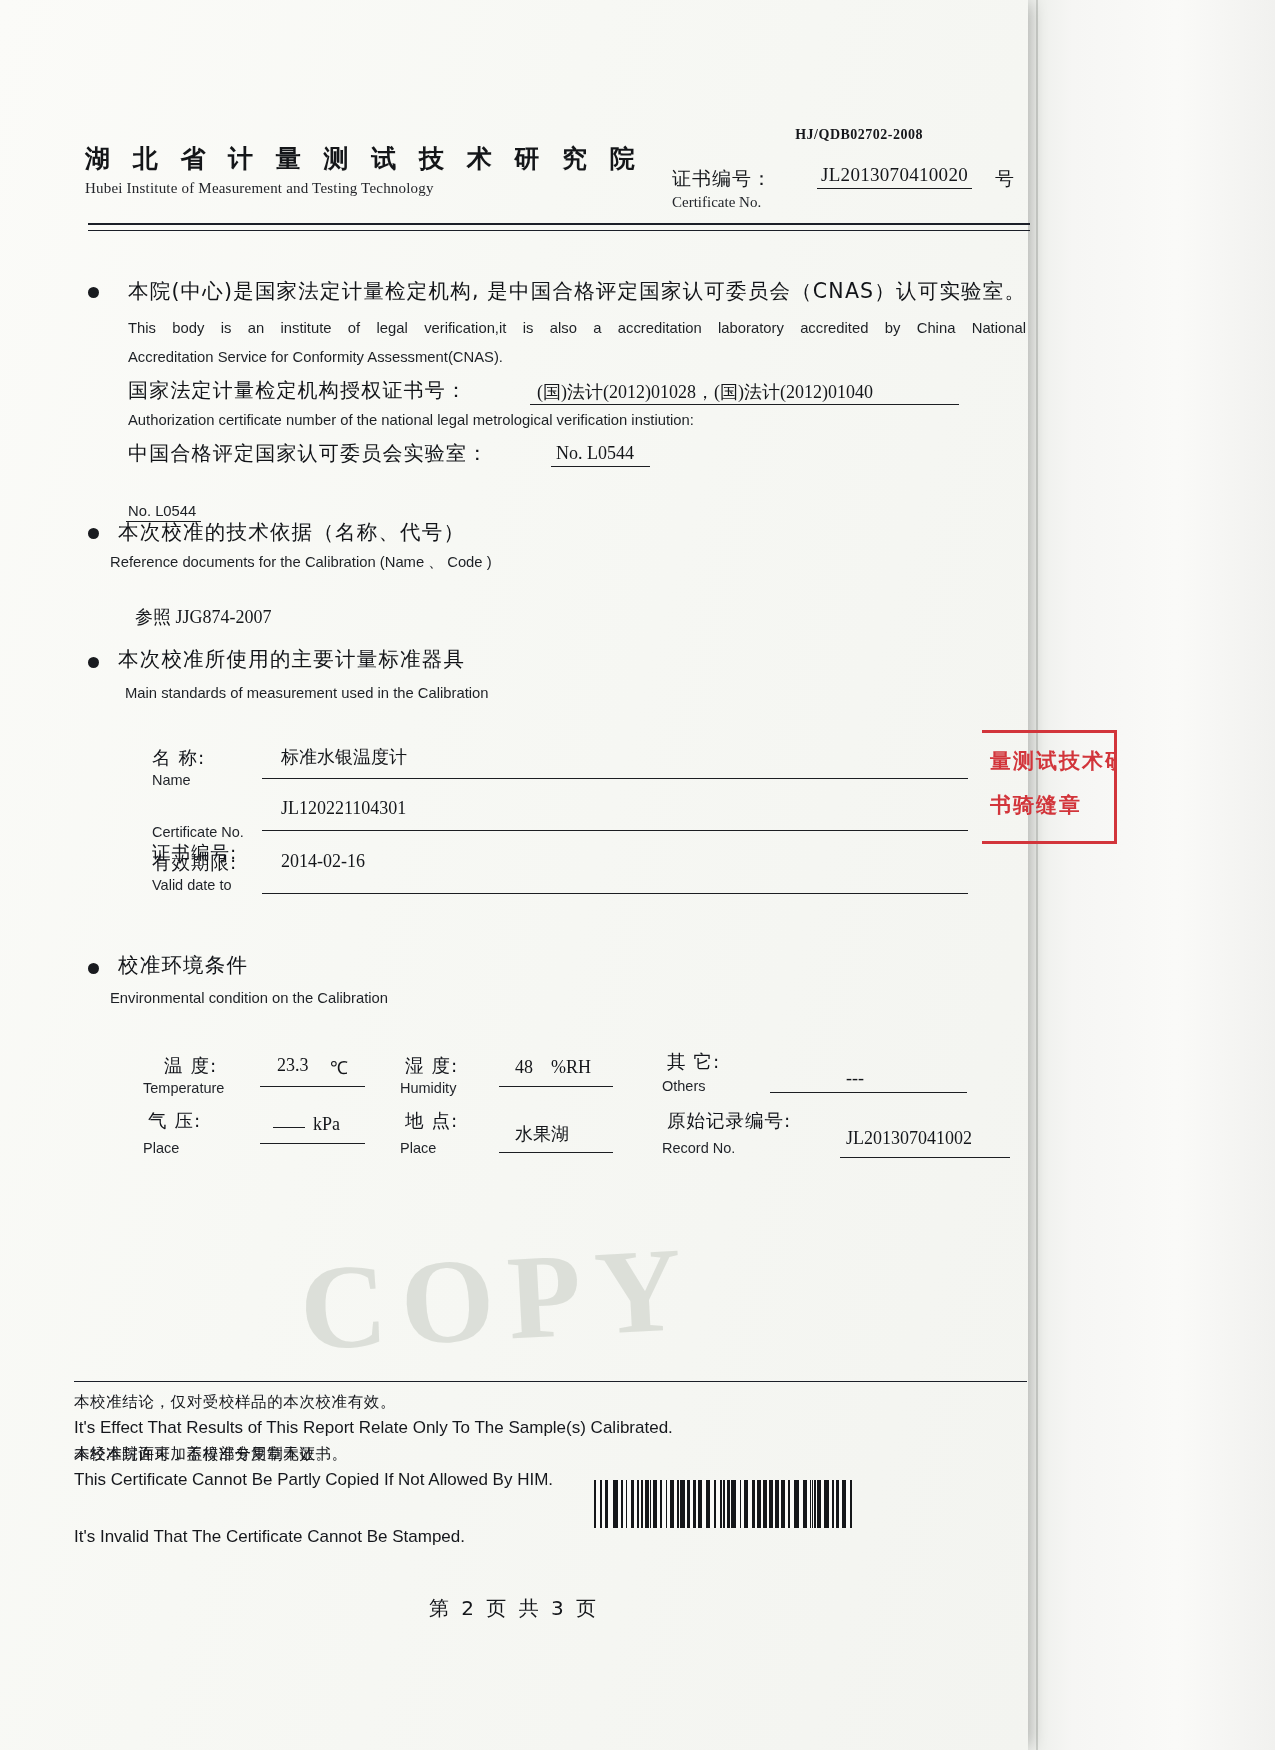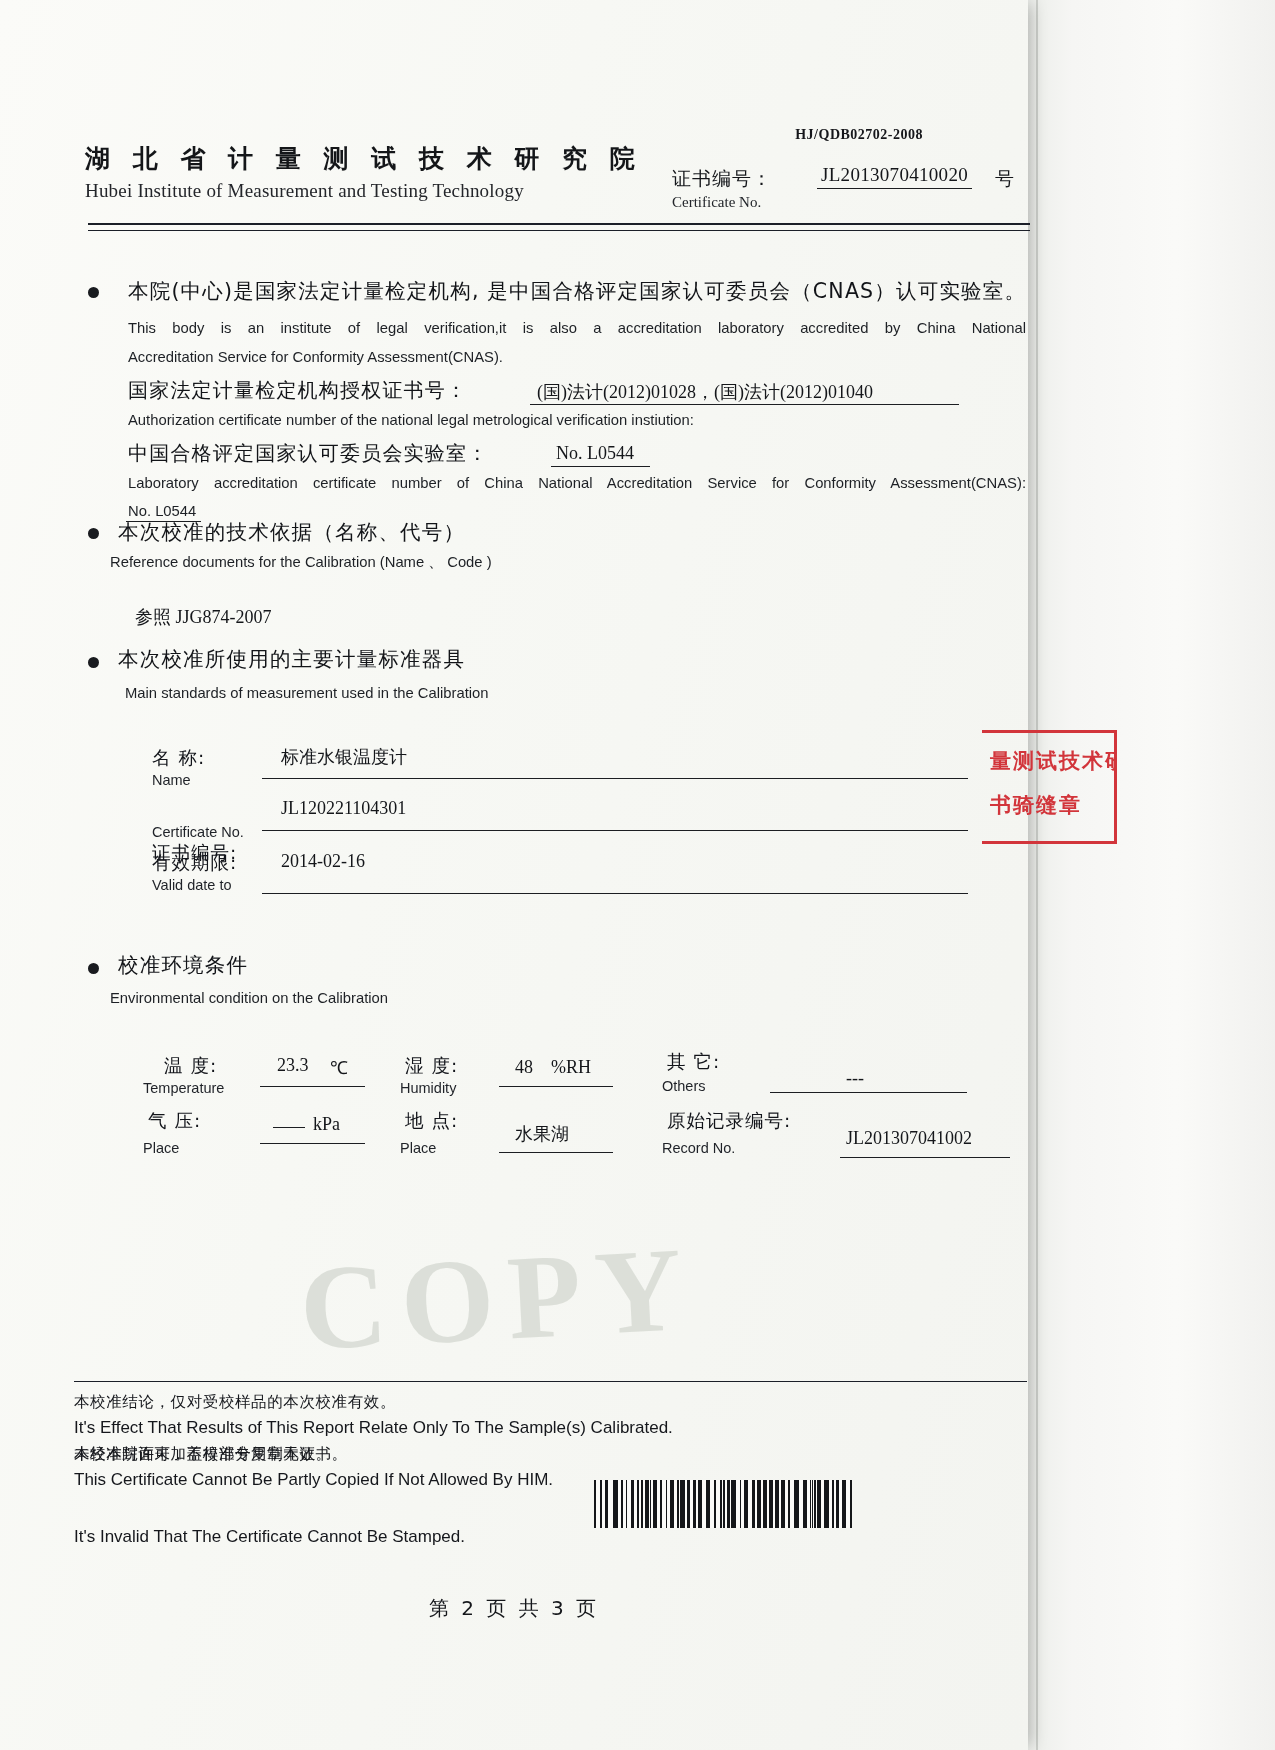--- a/index.html
+++ b/index.html
@@ -82,21 +82,21 @@
     top: 142px;
     font-size: 25px;
     font-weight: bold;
     letter-spacing: 7px;
     color: #141619;
   }
   #org-en {
     position: absolute;
     left: 85px;
     top: 180px;
-    font-size: 19px;
+    font-size: 15px;
     font-family: "Liberation Serif", serif;
     color: #23252a;
     letter-spacing: 0.2px;
   }
   #cert-label-cn {
     position: absolute;
     left: 672px;
     top: 166px;
     font-size: 19px;
     color: #14161a;
@@ -294,21 +294,20 @@
     <div class="t-en" style="left:128px; top:349px;">Accreditation Service for Conformity Assessment(CNAS).</div>
 
     <div class="h-cn cn" style="left:128px; top:377px; font-size:20px;">国家法定计量检定机构授权证书号：</div>
     <div class="val-serif" style="left:537px; top:380px;">(国)法计(2012)01028，(国)法计(2012)01040</div>
     <div class="u-line" style="left:530px; top:404px; width:429px;"></div>
     <div class="t-en" style="left:128px; top:412px;">Authorization certificate number of the national legal metrological verification instiution:</div>
 
     <div class="h-cn cn" style="left:128px; top:440px; font-size:20px;">中国合格评定国家认可委员会实验室：</div>
     <div class="val-serif" style="left:556px; top:443px;">No. L0544</div>
     <div class="u-line" style="left:551px; top:466px; width:99px;"></div>
-    <div class="t-en-just" style="left:128px; top:475px; width:898px;">Laboratory accreditation certificate number of China National Accreditation Service for Conformity Assessment(CNAS):</div>
     <div class="t-en" style="left:128px; top:503px;">No. L0544</div>
     <div class="u-line" style="left:126px; top:521px; width:75px;"></div>
 
     <div class="bullet" style="left:88px; top:528px;"></div>
     <div class="h-cn cn" style="left:118px; top:518px;">本次校准的技术依据（名称、代号）</div>
     <div class="t-en" style="left:110px; top:553px;">Reference documents for the Calibration (Name 、 Code )</div>
     <div class="val-serif" style="left:135px; top:605px;text-align:right;">参照 JJG874-2007</div>
 
     <div class="bullet" style="left:88px; top:657px;"></div>
     <div class="h-cn cn" style="left:118px; top:645px;">本次校准所使用的主要计量标准器具</div>

